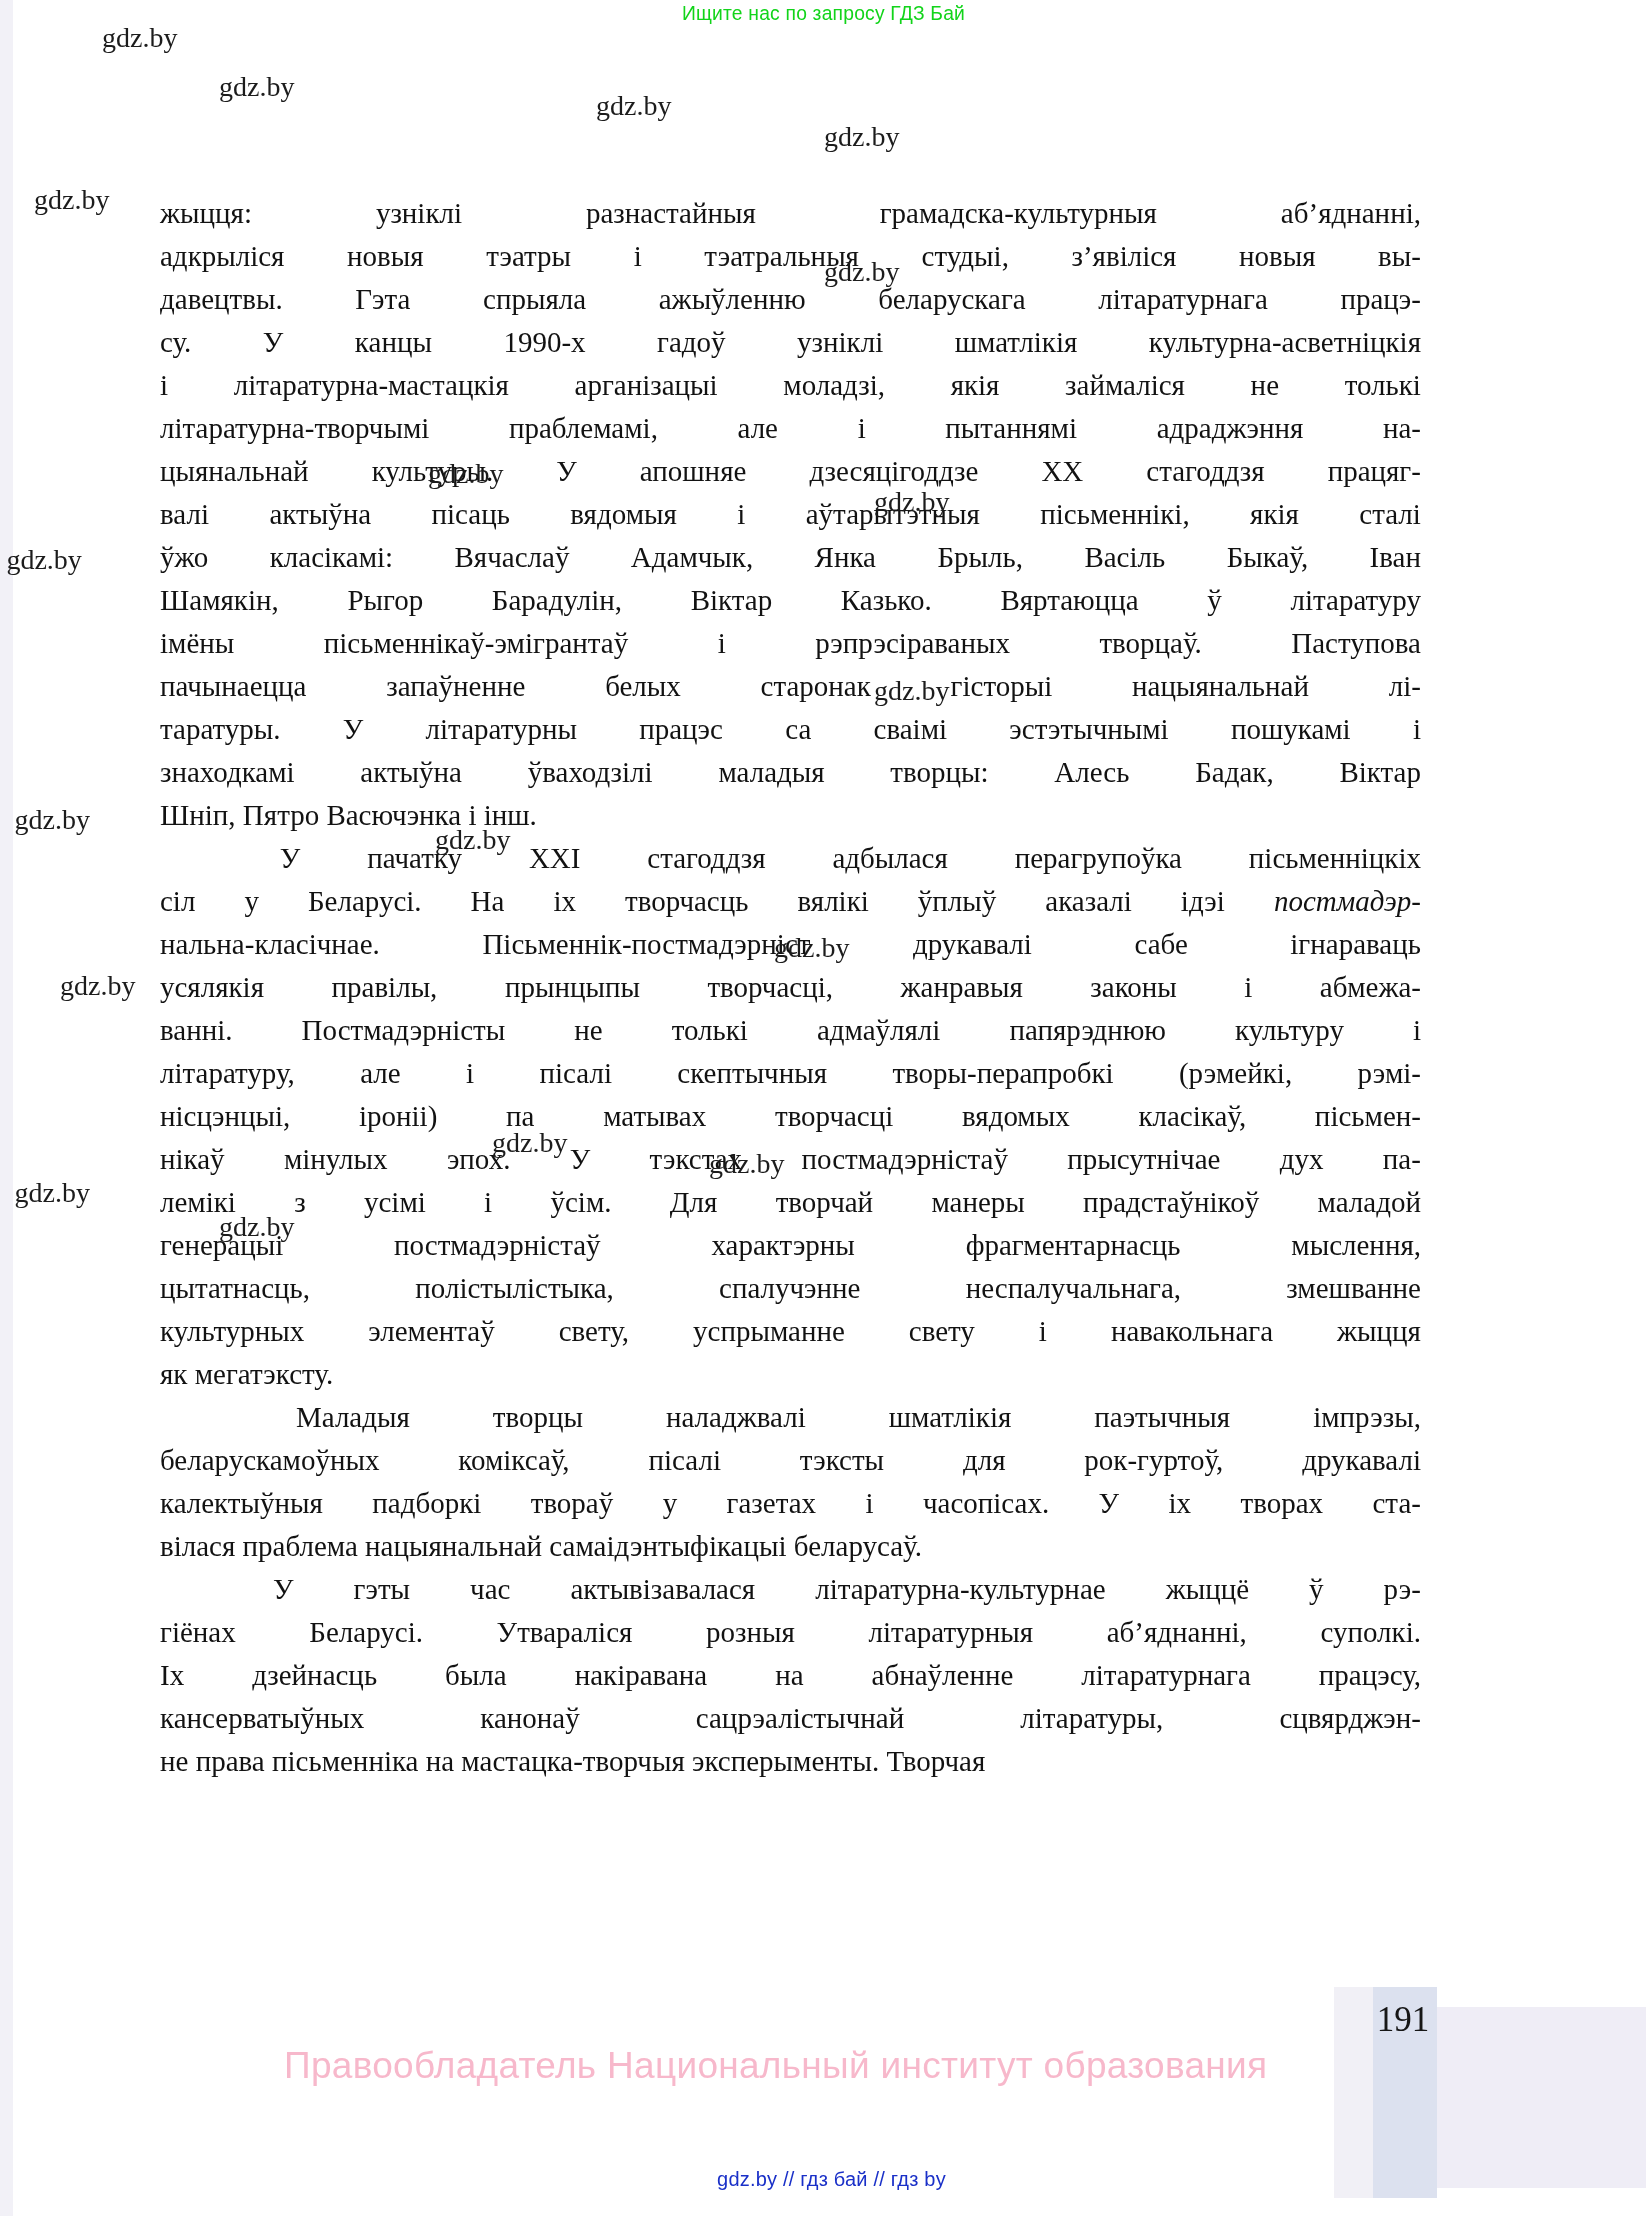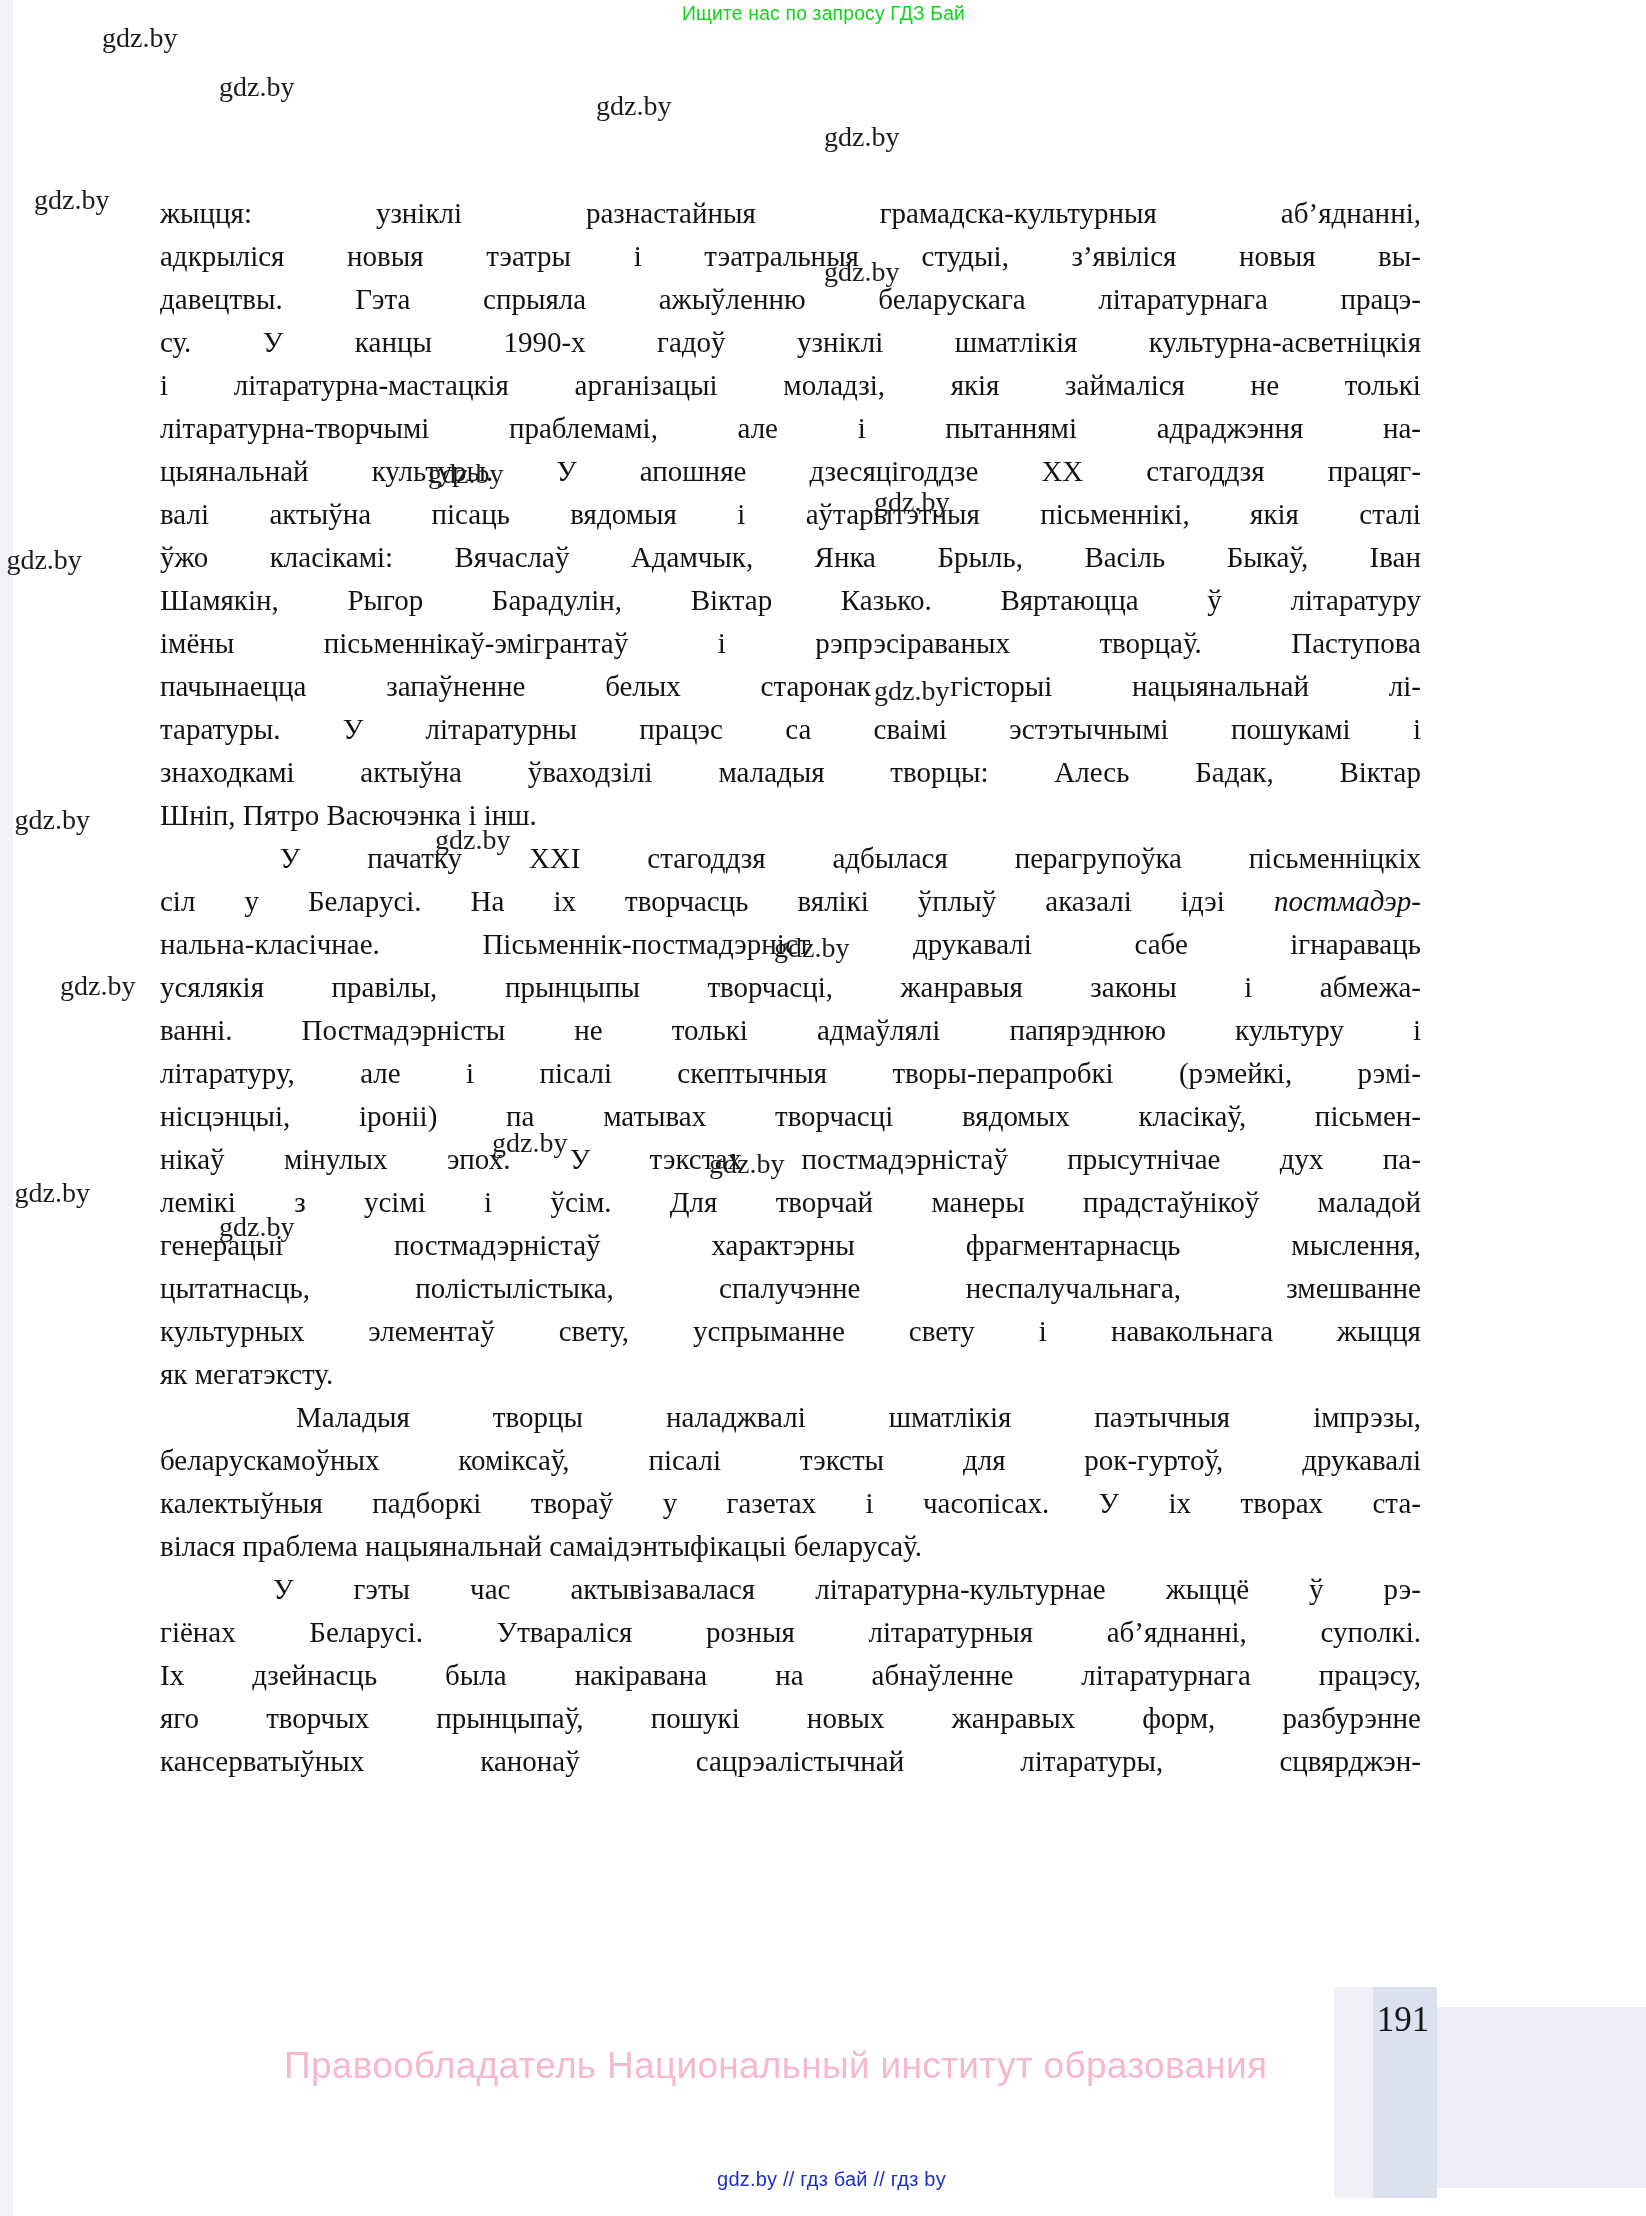--- a/index.html
+++ b/index.html
@@ -447,36 +447,27 @@
         <span>Іх</span>
         <span>дзейнасць</span>
         <span>была</span>
         <span>накіравана</span>
         <span>на</span>
         <span>абнаўленне</span>
         <span>літаратурнага</span>
         <span>працэсу,</span>
       </div>
       <div class="ln">
-        <span>яго</span>
-        <span>творчых</span>
-        <span>прынцыпаў,</span>
-        <span>пошукі</span>
-        <span>новых</span>
-        <span>жанравых</span>
-        <span>форм,</span>
-        <span>разбурэнне</span>
-      </div>
-      <div class="ln">
         <span>кансерватыўных</span>
         <span>канонаў</span>
         <span>сацрэалістычнай</span>
         <span>літаратуры,</span>
         <span>сцвярджэн-</span>
       </div>
+      <div class="ln last"><span>не права пісьменніка на мастацка-творчыя эксперыменты. Творчая</span></div>
     </div>
   </div>
 
 <div id="watermark-layer">
     <div class="wm" style="left: 102px; top: 22px;">gdz.by</div>
     <div class="wm" style="left: 219px; top: 71px;">gdz.by</div>
     <div class="wm" style="left: 596px; top: 90px;">gdz.by</div>
     <div class="wm" style="left: 824px; top: 121px;">gdz.by</div>
     <div class="wm" style="left: 34px; top: 184px;">gdz.by</div>
     <div class="wm" style="left: 824px; top: 256px;">gdz.by</div>

